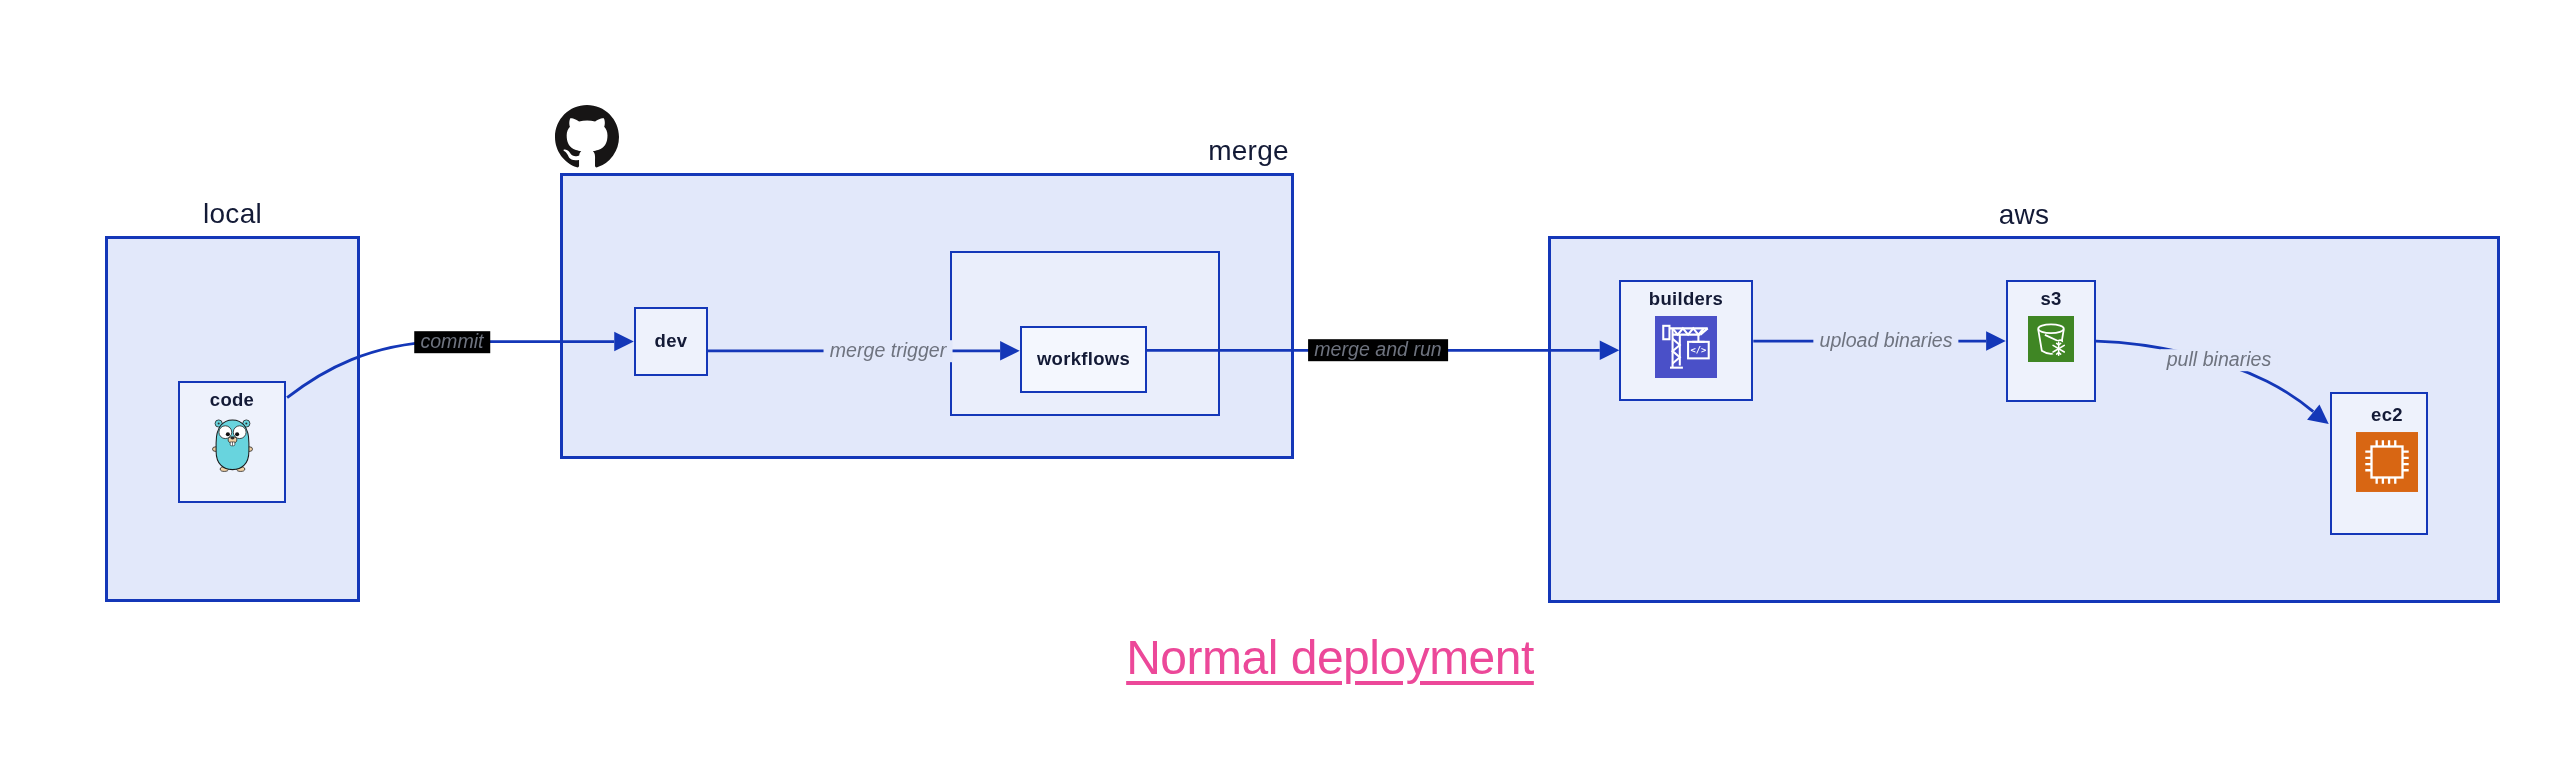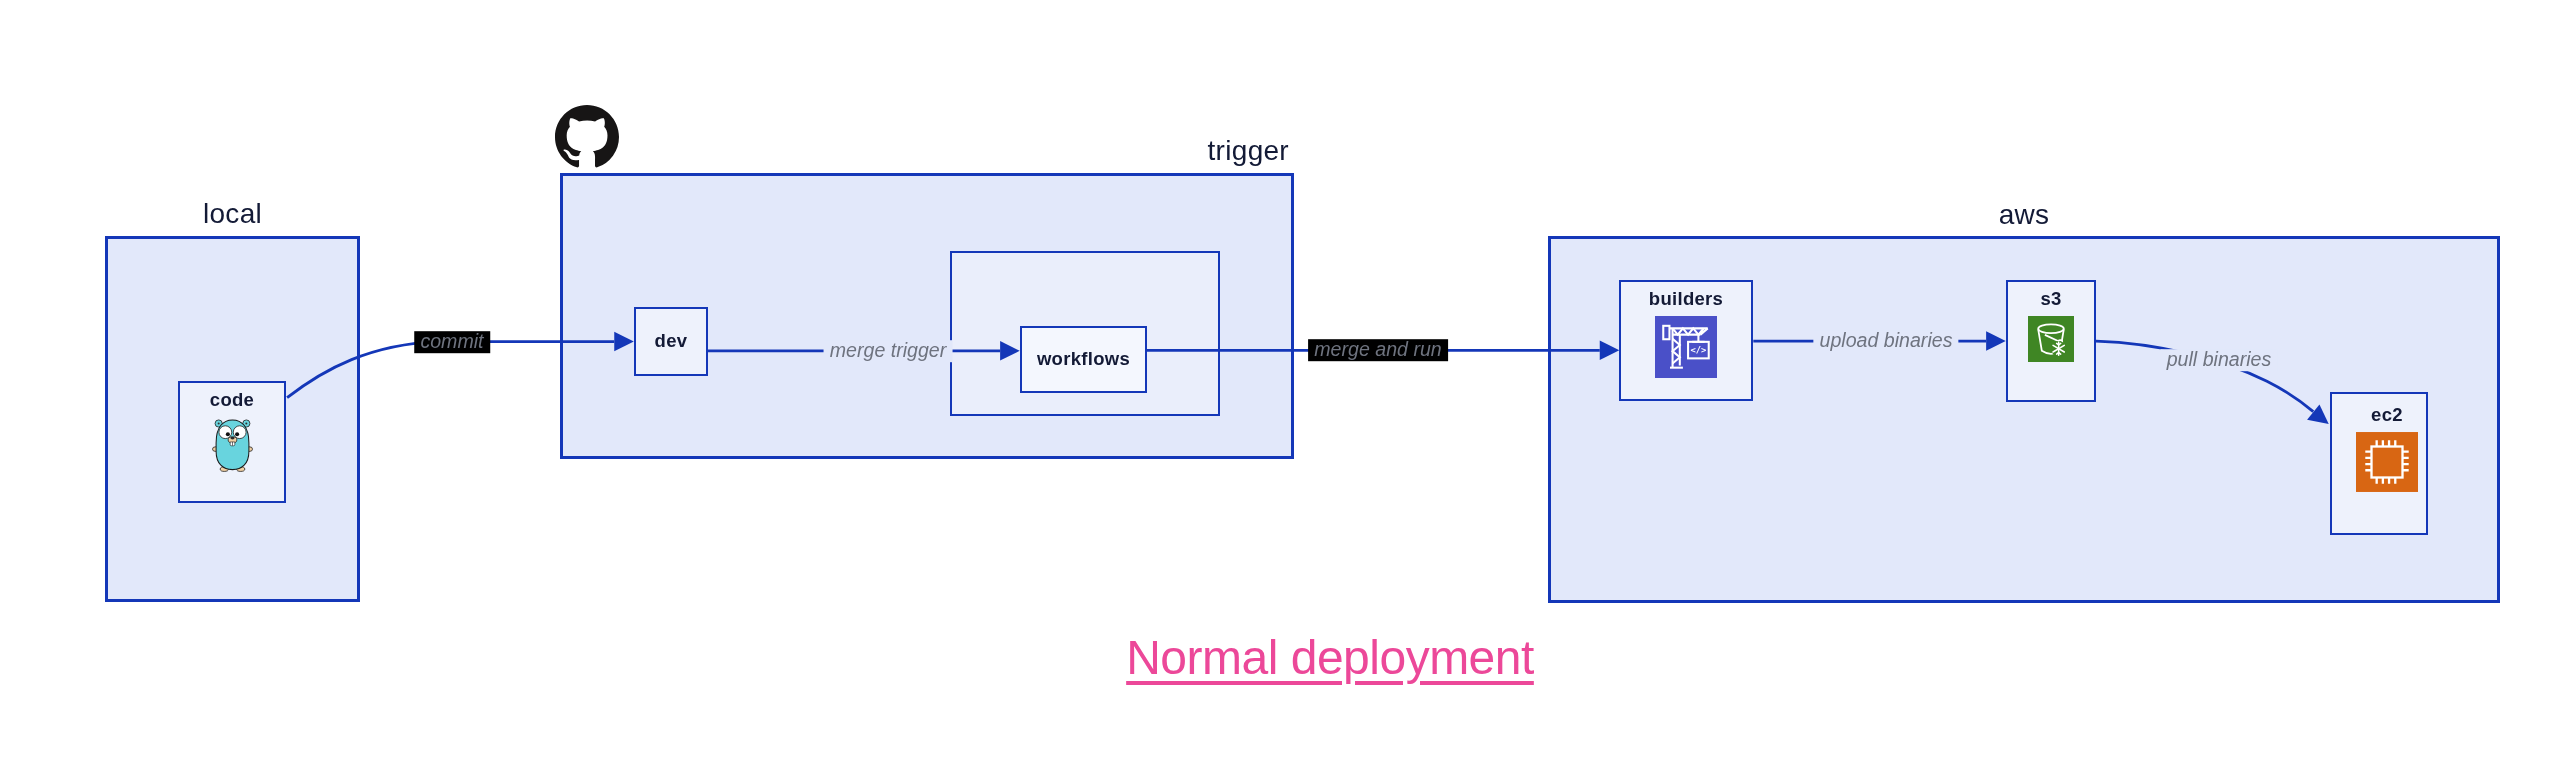--- a/index.html
+++ b/index.html
@@ -40,21 +40,21 @@
     text-decoration:underline;text-decoration-thickness:3.6px;text-underline-offset:7.2px;margin-left:28px;
   }
   .octocat{position:absolute;}
 </style>
 </head>
 <body>
 
 <div id="stage">
 
   <div class="glabel" style="left:105px;width:255px;text-align:center;top:200px;">local</div>
-  <div class="glabel" style="right:1315px;top:137px;">trigger</div>
+  <div class="glabel" style="right:1315px;top:137px;">merge</div>
   <div class="glabel" style="left:950px;width:270px;text-align:center;top:225px;">master</div>
   <div class="glabel" style="left:1548px;width:952px;text-align:center;top:201px;">aws</div>
 
   <div class="group outer" style="left:105px;top:236px;width:255px;height:366px;"></div>
   <div class="group outer" style="left:560px;top:173px;width:734px;height:286px;"></div>
   <div class="group master" style="left:950px;top:251px;width:270px;height:165px;"></div>
   <div class="group outer" style="left:1548px;top:236px;width:952px;height:367px;"></div>
 
   <svg class="octocat" style="left:555px;top:105px;" width="64" height="64" viewBox="0 0 24 24">
     <path fill="#171515" d="M12 0C5.37 0 0 5.37 0 12c0 5.31 3.435 9.795 8.205 11.385.6.105.825-.255.825-.57 0-.285-.015-1.23-.015-2.235-3.015.555-3.795-.735-4.035-1.41-.135-.345-.72-1.41-1.23-1.695-.42-.225-1.02-.78-.015-.795.945-.015 1.62.87 1.845 1.23 1.08 1.815 2.805 1.305 3.495.99.105-.78.42-1.305.765-1.605-2.67-.3-5.46-1.335-5.46-5.925 0-1.305.465-2.385 1.23-3.225-.12-.3-.54-1.53.12-3.18 0 0 1.005-.315 3.3 1.23.96-.27 1.98-.405 3-.405s2.04.135 3 .405c2.295-1.56 3.3-1.23 3.3-1.23.66 1.65.24 2.88.12 3.18.765.84 1.23 1.905 1.23 3.225 0 4.605-2.805 5.625-5.475 5.925.435.375.81 1.095.81 2.22 0 1.605-.015 2.895-.015 3.3 0 .315.225.69.825.57A12.02 12.02 0 0 0 24 12c0-6.63-5.37-12-12-12z"></path>

